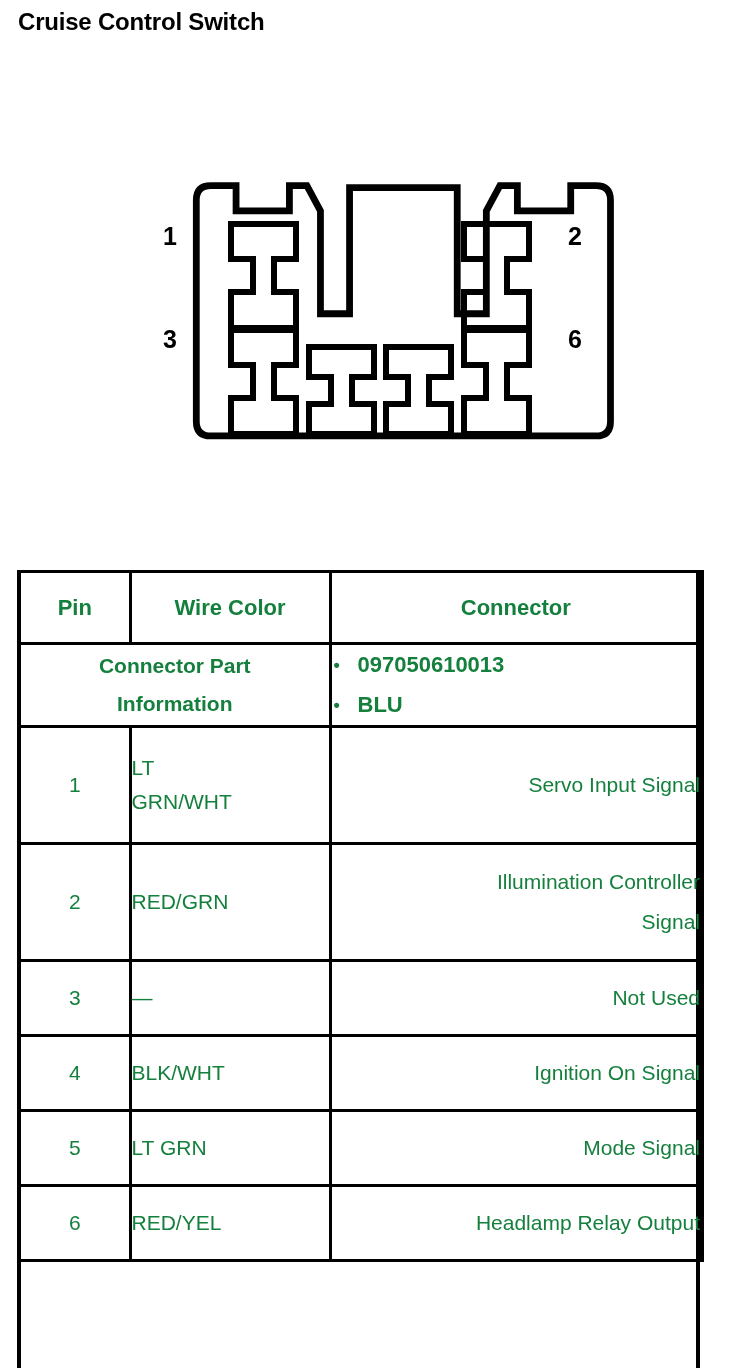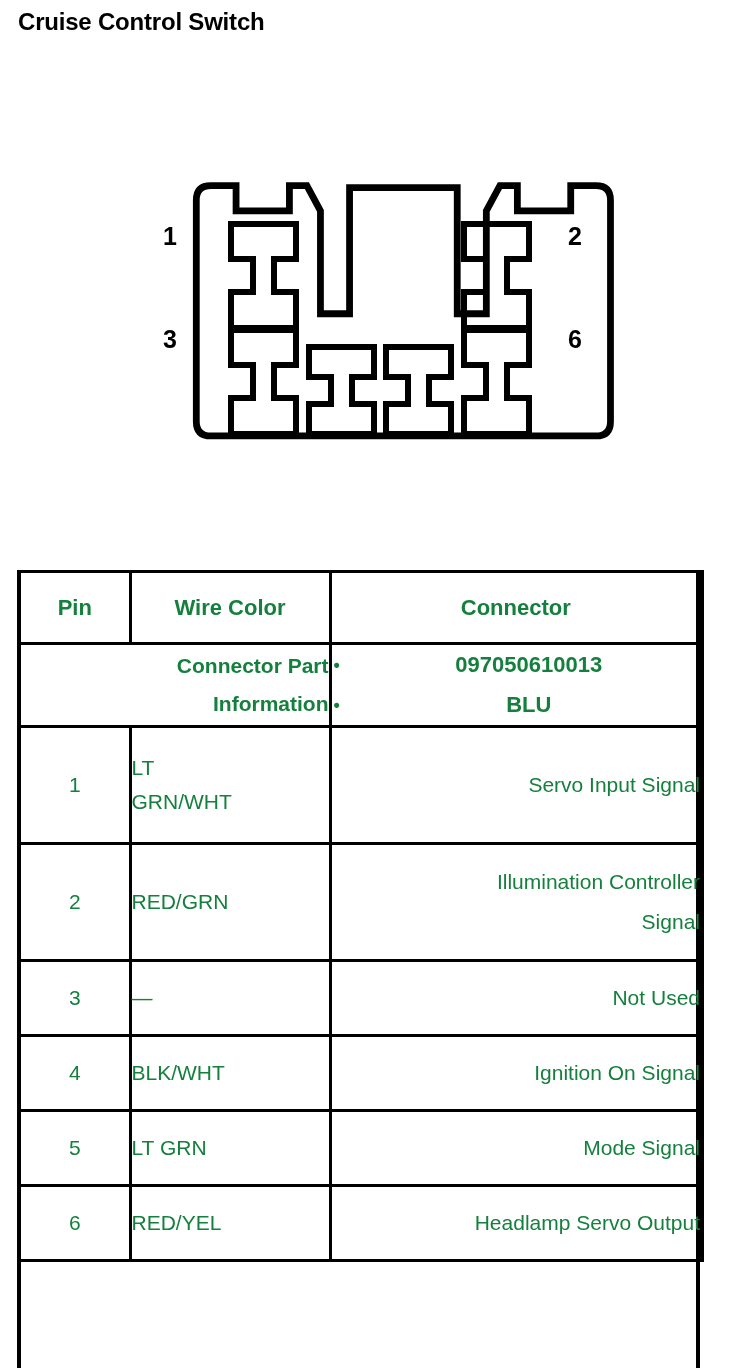--- a/index.html
+++ b/index.html
@@ -89,42 +89,41 @@
   }
   #pin-table td:first-child, #pin-table th:first-child { border-left: 4px solid #000; }
   #pin-table td:last-child, #pin-table th:last-child { border-right: 4px solid #000; }
 
   .col-pin   { width: 111px; }
   .col-wire  { width: 200px; }
   .col-func  { width: 372px; }
 
   
   .cpi-label {
-    text-align: right;
+    text-align: center;
     font-weight: bold;
     font-size: 22px;
     line-height: 38px;
     padding: 0 10px;
   }
   .cpi-values {
     padding: 18px 0 18px 22px;
     vertical-align: top;
   }
   .cpi-values ul {
     margin: 0;
     padding: 0 0 0 26px;
     list-style: none;
   }
   .cpi-values li {
     font-weight: bold;
     font-size: 22px;
     line-height: 40px;
     position: relative;
     white-space: nowrap;
-    text-align: center;
   }
   .cpi-values li::before {
     content: "\2022";
     position: absolute;
     left: -24px;
     top: 0;
     font-size: 18px;
   }
 
   
@@ -376,17 +375,17 @@
         <div>Mode Signal</div>
       </td>
     </tr>
 
     <tr class="r-short">
       <td class="cell-pin">6</td>
       <td class="cell-wire">
         <div>RED/YEL</div>
       </td>
       <td class="cell-func">
-        <div>Headlamp Servo Output</div>
+        <div>Headlamp Relay Output</div>
       </td>
     </tr>
   </tbody>
 </table>
 
 </body></html>

